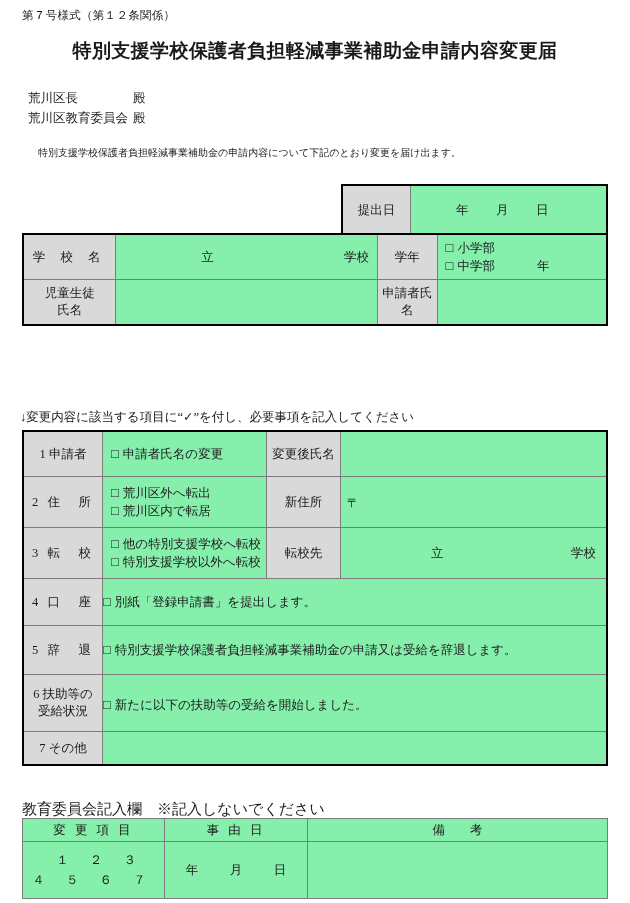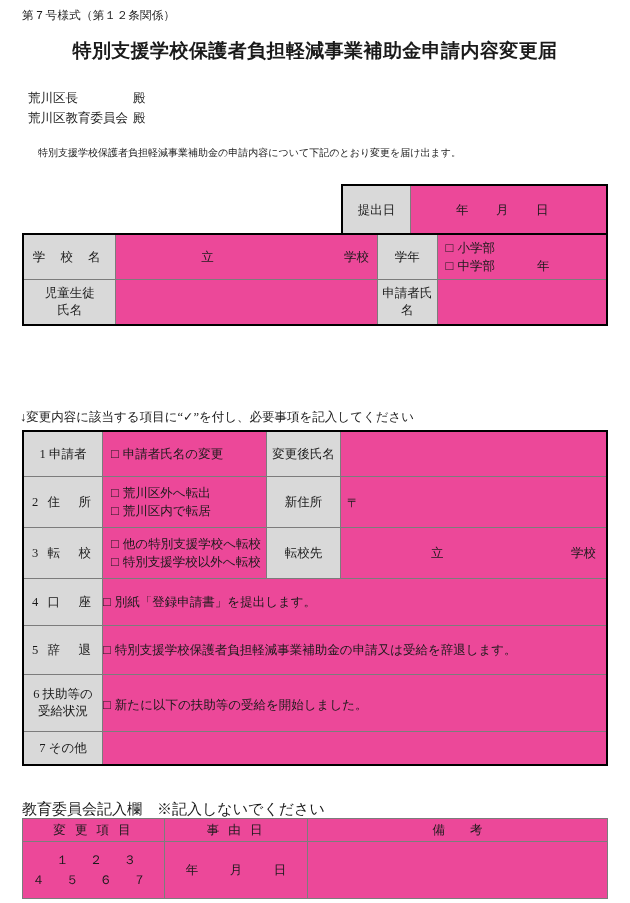--- a/index.html
+++ b/index.html
@@ -66,21 +66,21 @@
   .tbl {
     position: absolute;
     border-collapse: collapse;
     table-layout: fixed;
     font-size: 12.5px;
   }
   .tbl td {
     border: 1px solid #7c7c7c;
     padding: 0;
     vertical-align: middle;
-    background: #ec4899;
+    background: #86efac;
   }
   .gray {
     background: #d9d9d9 !important;
     text-align: center;
   }
 
   
   #submit-date-table {
     left: 341px;
     top: 184px;

